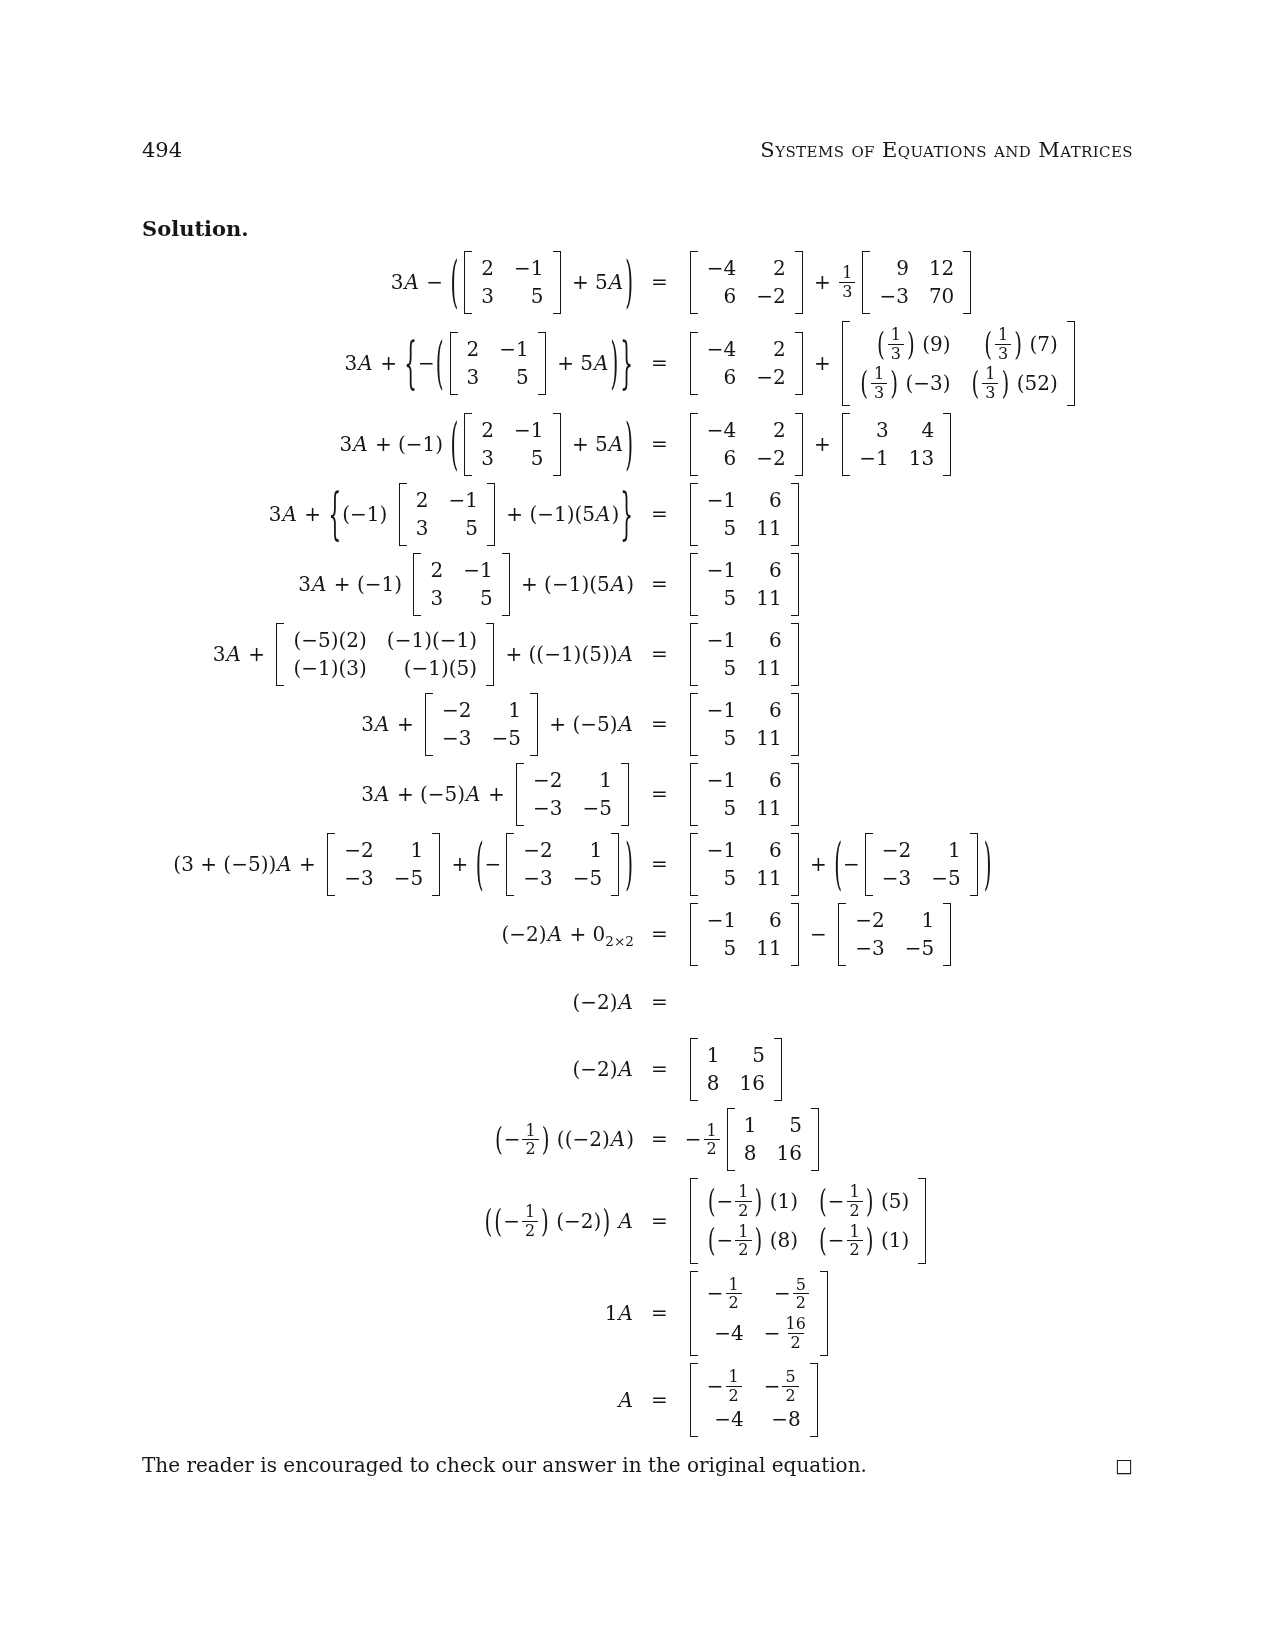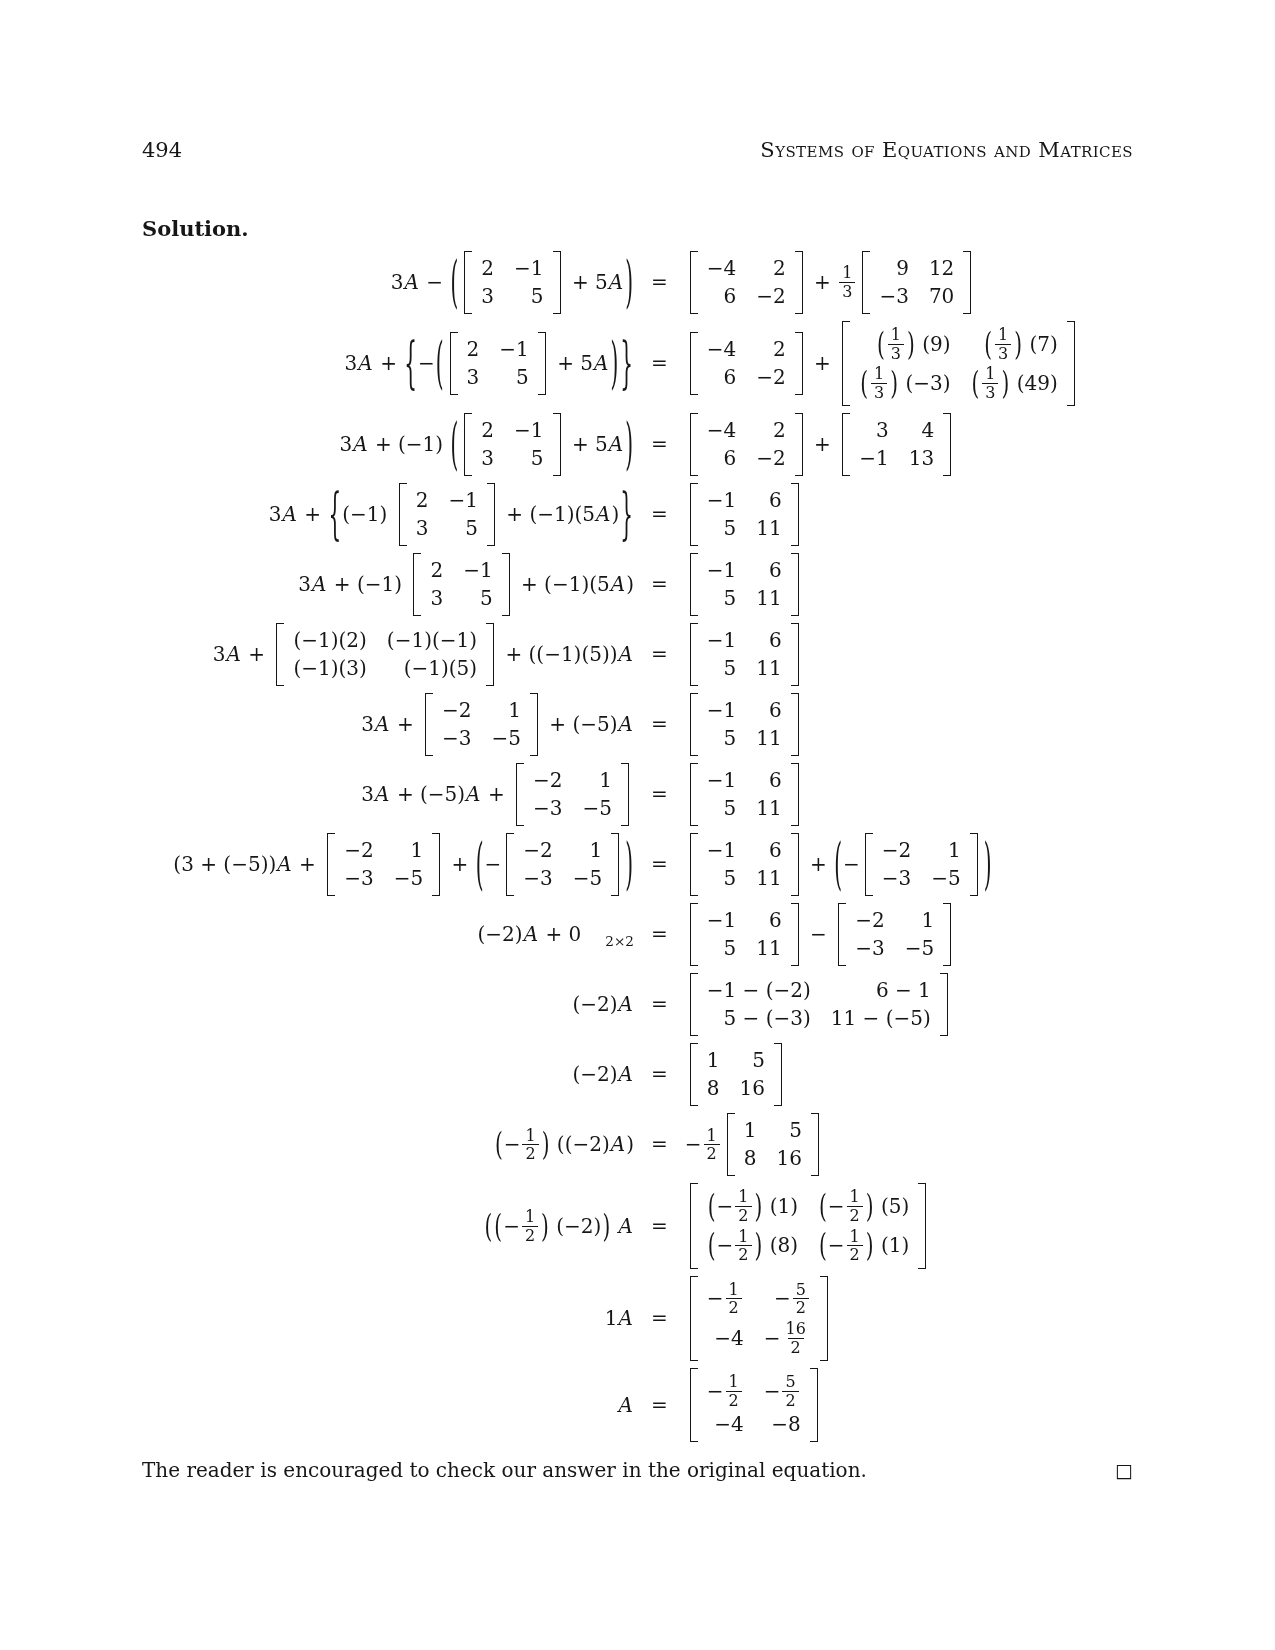--- a/index.html
+++ b/index.html
@@ -25,21 +25,21 @@
   .br{width:7px;border:1.6px solid #161616;flex:0 0 auto;}
   .br.l{border-right:none;margin-right:3px;}
   .br.r{border-left:none;margin-left:3px;}
   .mgrid{display:grid;gap:3px 20px;padding:5px 6px;align-content:center;}
   .mcell{display:flex;justify-content:flex-end;align-items:center;white-space:pre;}
   .frac{display:inline-flex;flex-direction:column;align-items:center;margin:0 2px;
         font-size:0.8em;line-height:1.1;vertical-align:middle;}
   .fnum,.fden{padding:0 3px;text-align:center;}
   .fden{border-top:1.4px solid #161616;}
   .delim{display:inline-block;transform-origin:50% 50%;padding:0 1px;}
-  sub{font-size:0.68em;line-height:1;margin-left:24px;}
+  sub{font-size:0.68em;line-height:1;}
   .pg-footer{display:flex;justify-content:space-between;align-items:center;
              font-size:20px;margin-top:16px;}
   .qed{font-size:19px;line-height:1;}
 </style>
 </head>
 <body>
 
 <div class="page">
 
   <div class="pg-header">
@@ -147,21 +147,21 @@
               </span>
               <span class="br r"></span>
             </span>
             <span class="mtxt"> + </span>
             <span class="mat">
               <span class="br l"></span>
               <span class="mgrid" style="grid-template-columns: repeat(2, auto);">
                 <span class="mcell"><span class="mseq"><span class="grp mseq"><span class="delim" style="transform: scaleY(1.621);">(</span><span class="mseq grp-body"><span class="frac"><span class="fnum">1</span><span class="fden">3</span></span></span><span class="delim" style="transform: scaleY(1.621);">)</span></span><span class="mtxt"> (9)</span></span></span>
                 <span class="mcell"><span class="mseq"><span class="grp mseq"><span class="delim" style="transform: scaleY(1.621);">(</span><span class="mseq grp-body"><span class="frac"><span class="fnum">1</span><span class="fden">3</span></span></span><span class="delim" style="transform: scaleY(1.621);">)</span></span><span class="mtxt"> (7)</span></span></span>
                 <span class="mcell"><span class="mseq"><span class="grp mseq"><span class="delim" style="transform: scaleY(1.621);">(</span><span class="mseq grp-body"><span class="frac"><span class="fnum">1</span><span class="fden">3</span></span></span><span class="delim" style="transform: scaleY(1.621);">)</span></span><span class="mtxt"> (−3)</span></span></span>
-                <span class="mcell"><span class="mseq"><span class="grp mseq"><span class="delim" style="transform: scaleY(1.621);">(</span><span class="mseq grp-body"><span class="frac"><span class="fnum">1</span><span class="fden">3</span></span></span><span class="delim" style="transform: scaleY(1.621);">)</span></span><span class="mtxt"> (49)</span></span></span>
+                <span class="mcell"><span class="mseq"><span class="grp mseq"><span class="delim" style="transform: scaleY(1.621);">(</span><span class="mseq grp-body"><span class="frac"><span class="fnum">1</span><span class="fden">3</span></span></span><span class="delim" style="transform: scaleY(1.621);">)</span></span><span class="mtxt"> (52)</span></span></span>
               </span>
               <span class="br r"></span>
             </span>
           </span>
         </span>
       </div>
       <div class="eqrow">
         <span class="lhs">
           <span class="mseq">
             <span class="mtxt">3<i>A</i> + (−1) </span>
@@ -284,21 +284,21 @@
           </span>
         </span>
       </div>
       <div class="eqrow">
         <span class="lhs">
           <span class="mseq">
             <span class="mtxt">3<i>A</i> + </span>
             <span class="mat">
               <span class="br l"></span>
               <span class="mgrid" style="grid-template-columns: repeat(2, auto);">
-                <span class="mcell"><span class="mtxt">(−1)(2)</span></span>
+                <span class="mcell"><span class="mtxt">(−5)(2)</span></span>
                 <span class="mcell"><span class="mtxt">(−1)(−1)</span></span>
                 <span class="mcell"><span class="mtxt">(−1)(3)</span></span>
                 <span class="mcell"><span class="mtxt">(−1)(5)</span></span>
               </span>
               <span class="br r"></span>
             </span>
             <span class="mtxt"> + ((−1)(5))<i>A</i></span>
           </span>
         </span>
         <span class="rel">=</span>
@@ -484,34 +484,20 @@
           </span>
         </span>
       </div>
       <div class="eqrow">
         <span class="lhs">
           <span class="mseq">
             <span class="mtxt">(−2)<i>A</i></span>
           </span>
         </span>
         <span class="rel">=</span>
-        <span class="rhs">
-          <span class="mseq">
-            <span class="mat">
-              <span class="br l"></span>
-              <span class="mgrid" style="grid-template-columns: repeat(2, auto);">
-                <span class="mcell"><span class="mtxt">−1 − (−2)</span></span>
-                <span class="mcell"><span class="mtxt">6 − 1</span></span>
-                <span class="mcell"><span class="mtxt">5 − (−3)</span></span>
-                <span class="mcell"><span class="mtxt">11 − (−5)</span></span>
-              </span>
-              <span class="br r"></span>
-            </span>
-          </span>
-        </span>
       </div>
       <div class="eqrow">
         <span class="lhs">
           <span class="mseq">
             <span class="mtxt">(−2)<i>A</i></span>
           </span>
         </span>
         <span class="rel">=</span>
         <span class="rhs">
           <span class="mseq">

